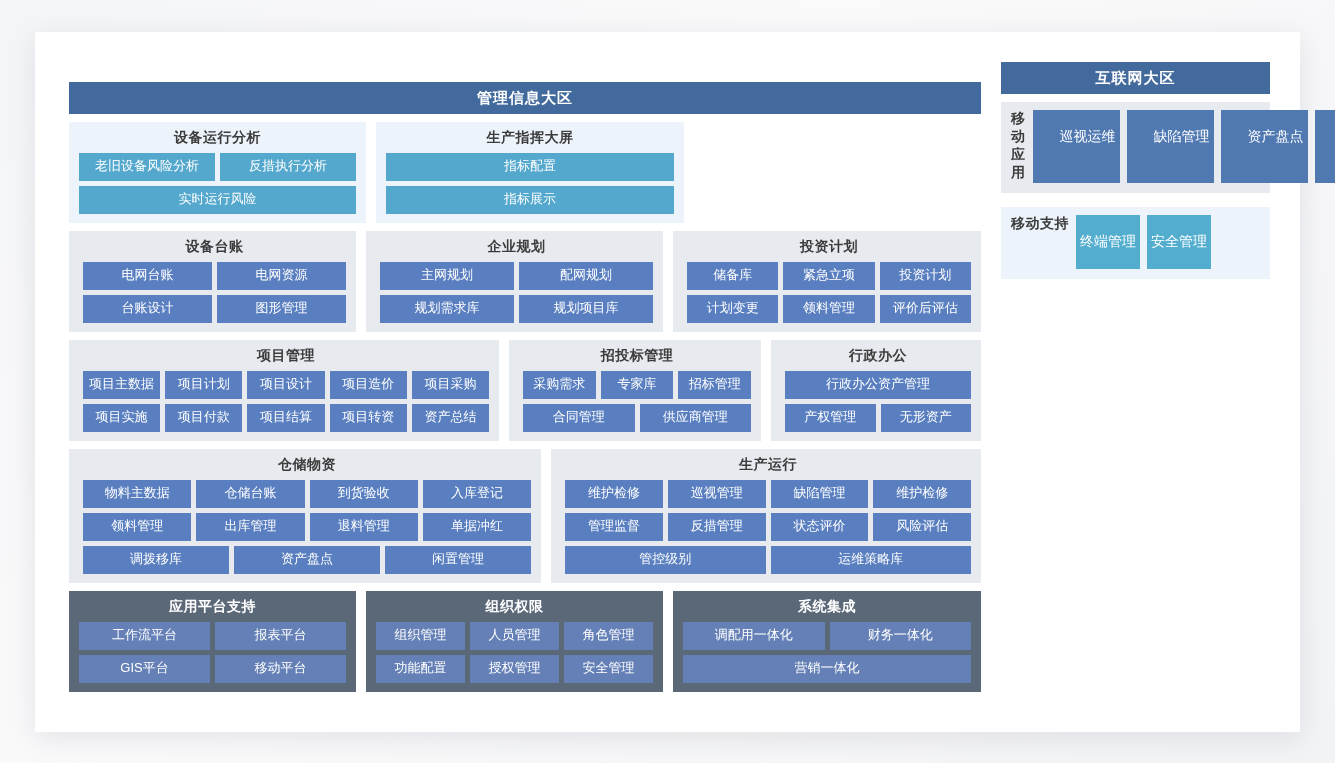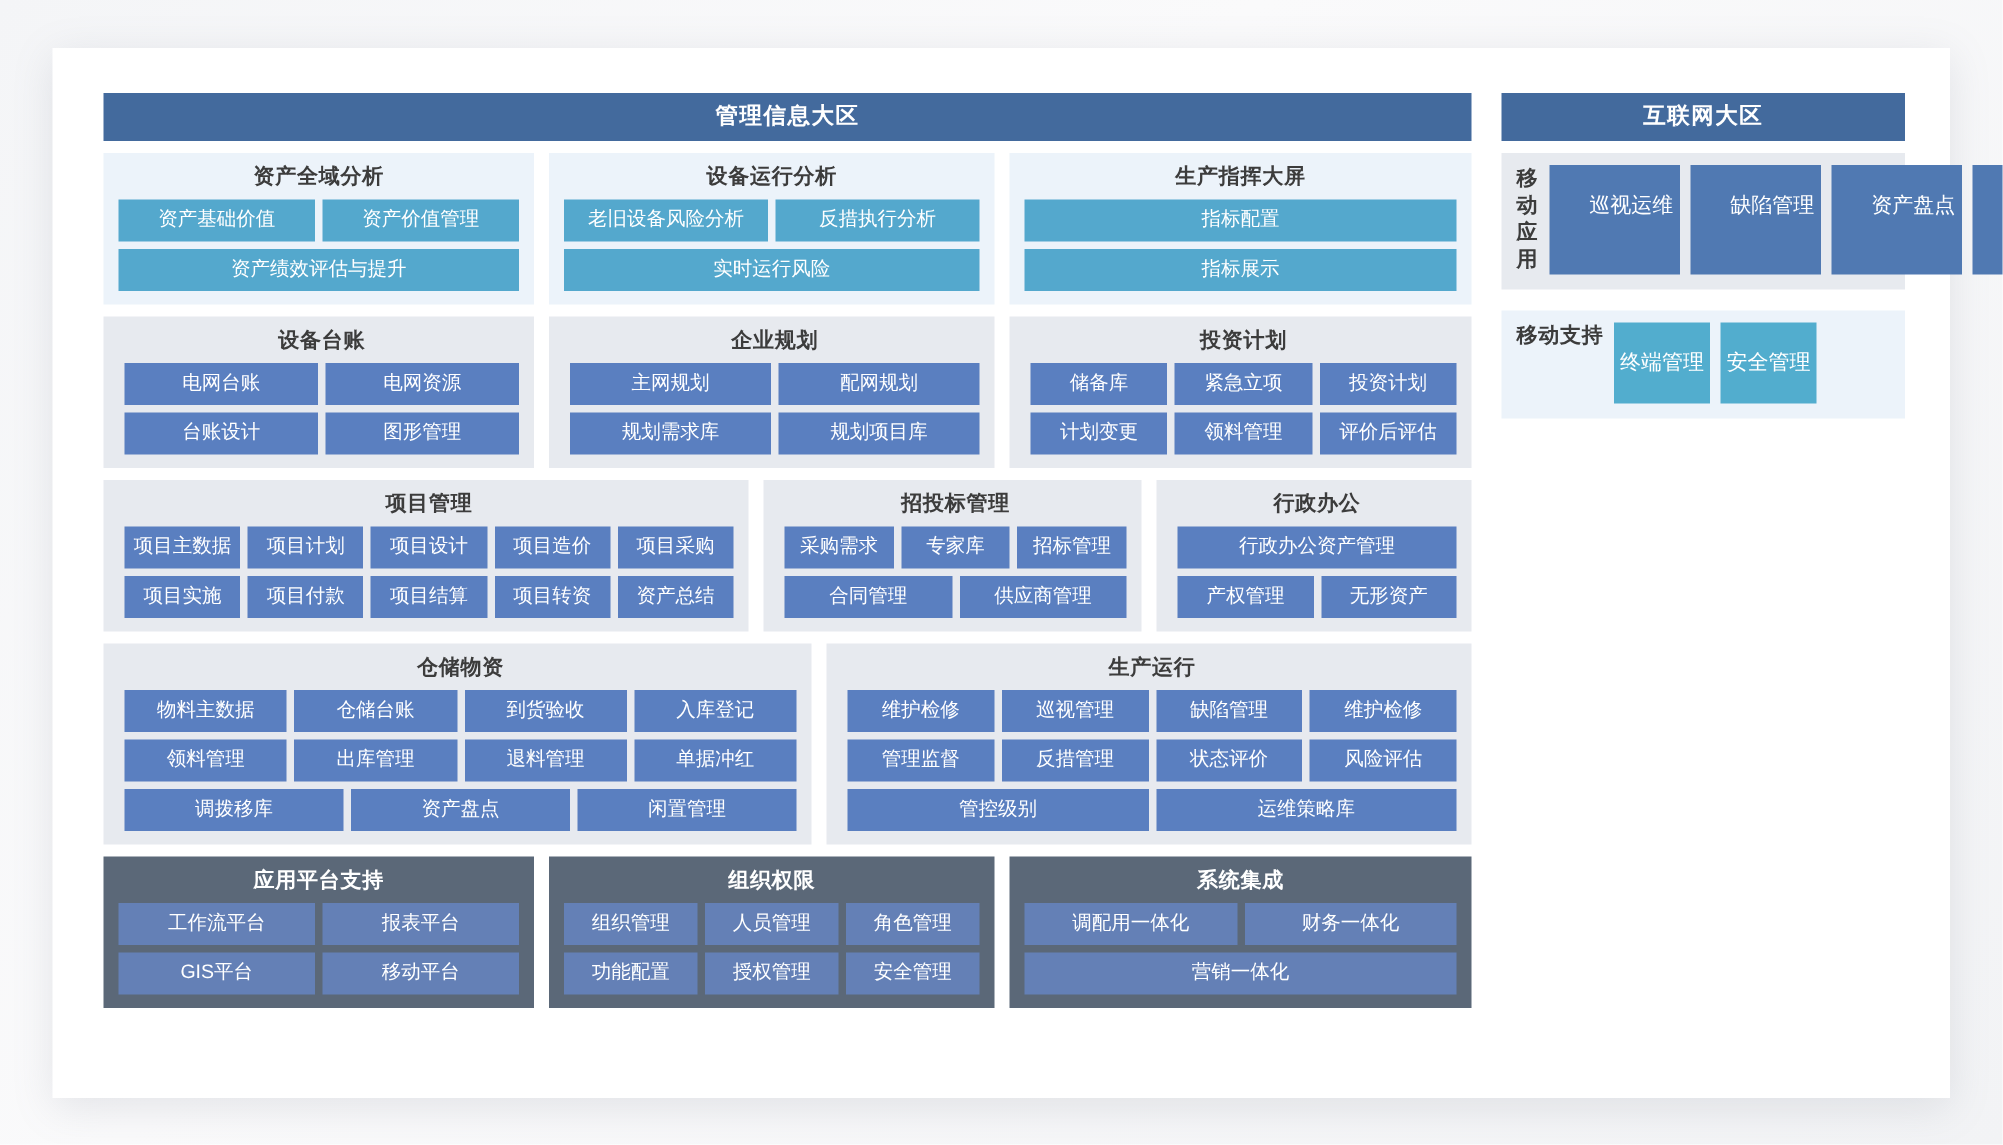--- a/index.html
+++ b/index.html
@@ -30,20 +30,21 @@
     display: flex;
     gap: 0;
   }
 
   
   #left-region {
     width: 912px;
     display: flex;
     flex-direction: column;
     gap: 8px;
+    margin-top: 20px;
   }
 
   #divider {
     width: 30px;
     margin: 0 2px;
     background-image: linear-gradient(to bottom, #c4cfdd 0 8px, rgba(0,0,0,0) 8px 16px);
     background-size: 2px 16px;
     background-repeat: repeat-y;
     background-position: center top;
   }
@@ -149,30 +150,20 @@
 </style>
 </head>
 <body>
 
 <div id="card">
 
   <div id="left-region">
     <div class="region-header">管理信息大区</div>
     <div id="left-rows" style="display: flex; flex-direction: column; gap: 8px;">
         <div class="row">
-          <div class="group tone-ice" style="width: 287px;">
-            <div class="group-title">资产全域分析</div>
-            <div class="tile-row">
-              <div class="tile cyan">资产基础价值</div>
-              <div class="tile cyan">资产价值管理</div>
-            </div>
-            <div class="tile-row">
-              <div class="tile cyan">资产绩效评估与提升</div>
-            </div>
-          </div>
           <div class="group tone-ice" style="width: 297px;">
             <div class="group-title">设备运行分析</div>
             <div class="tile-row">
               <div class="tile cyan">老旧设备风险分析</div>
               <div class="tile cyan">反措执行分析</div>
             </div>
             <div class="tile-row">
               <div class="tile cyan">实时运行风险</div>
             </div>
           </div>

